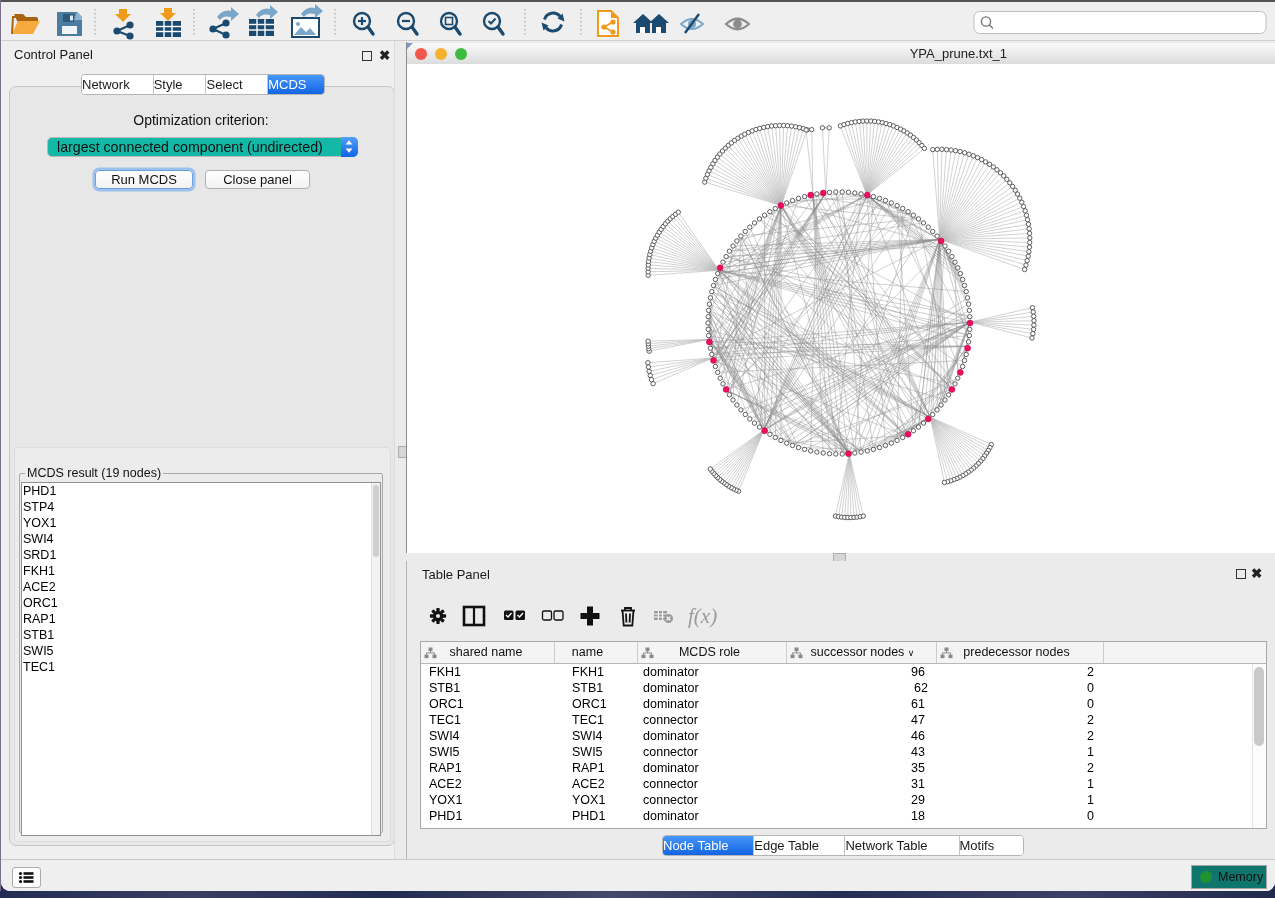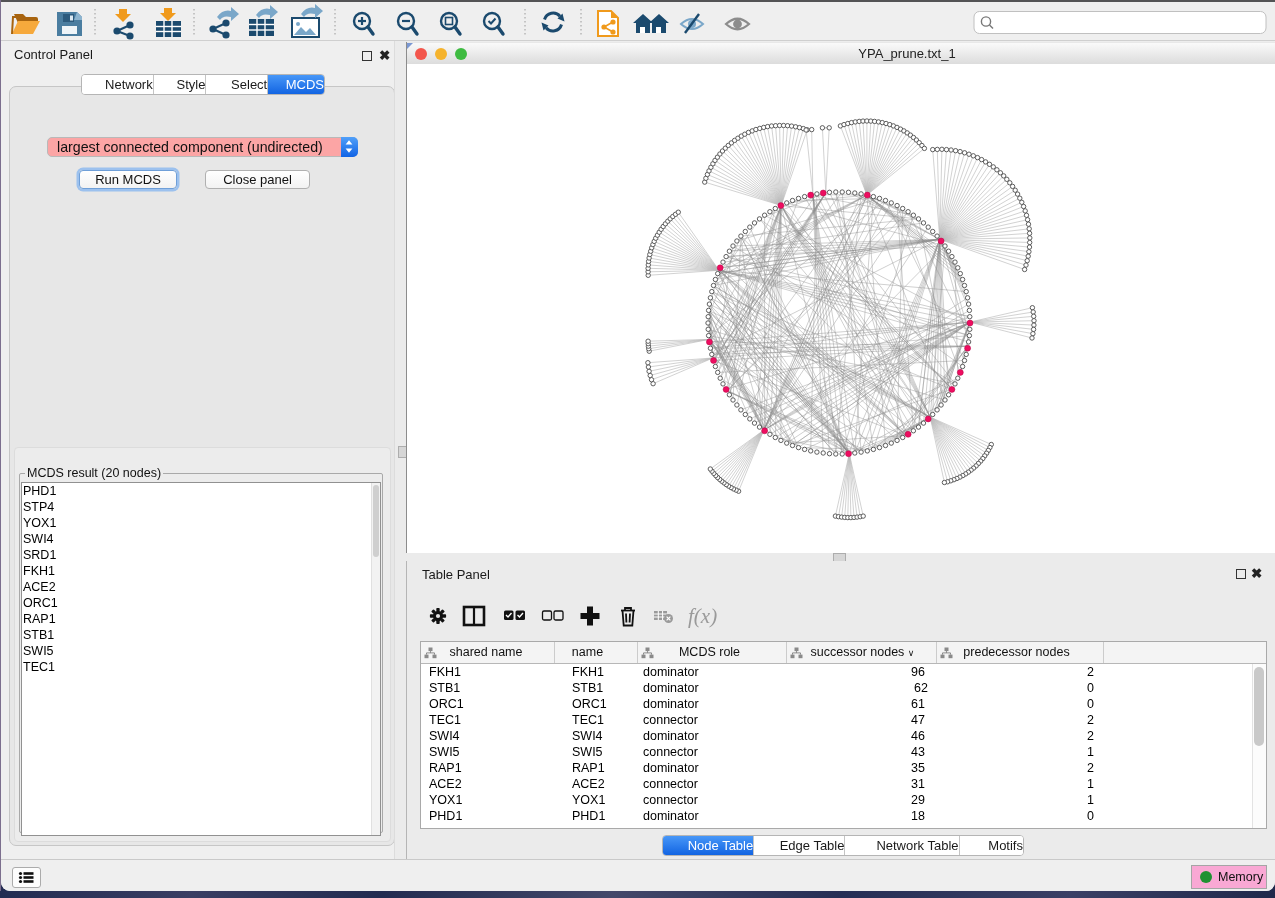--- a/index.html
+++ b/index.html
@@ -10,63 +10,63 @@
 #topline{position:absolute;left:0;top:0;width:1275px;height:2px;background:#535355}
 #toolbar{position:absolute;left:0;top:2px;width:1274px;height:38px;background:#efefef;border-bottom:1px solid #cfcfcf}
 #ctrlpanel{position:absolute;left:0;top:0;width:1275px;height:898px}
 #cp-bg{position:absolute;left:0;top:41px;width:393px;height:818px;background:#efefef}
 .paneltitle{position:absolute;font-size:13px;color:#1a1a1a}
 .wbtn{position:absolute;width:8px;height:8px;border:1.4px solid #333}
 .xbtn{position:absolute;font-size:13.5px;color:#222;font-weight:bold}
 #cp-pane{position:absolute;left:8px;top:86px;width:384px;height:758px;background:#e7e7e7;border:1px solid #c6c6c6;border-radius:7px}
 #cp-sub{position:absolute;left:13px;top:447px;width:375px;height:393px;background:#ececec;border:1px solid #dcdcdc;border-radius:4px}
 .tabbar{position:absolute;height:19px;display:flex;border:1px solid #b5b5b5;border-radius:4px;background:#fff;overflow:hidden}
-.tab{height:19px;line-height:19px;text-align:right;font-size:13px;color:#1a1a1a;border-right:1px solid #c4c4c4;background:#fff}
+.tab{height:19px;line-height:19px;text-align:left;font-size:13px;color:#1a1a1a;border-right:1px solid #c4c4c4;background:#fff}
 .tab:last-child{border-right:none}
 .tabsel{background:linear-gradient(180deg,#4797f8 0%,#1264e2 100%);color:#fff}
 .tabsel2{background:linear-gradient(180deg,#4797f8 0%,#1264e2 100%);color:#fff}
-#combo{position:absolute;left:46px;top:137px;width:311px;height:20px;background:#fca5a5;border:1px solid #b9b9b9;border-radius:5px;
+#combo{position:absolute;left:46px;top:137px;width:311px;height:20px;background:#14b8a6;border:1px solid #b9b9b9;border-radius:5px;
   font-size:14.2px;color:#111;line-height:19px;padding-left:9px;box-sizing:border-box}
 #combo-btn{position:absolute;right:-1px;top:-1px;width:17px;height:20px;border-radius:0 5px 5px 0;
   background:linear-gradient(180deg,#51a0f9 0%,#1063e5 100%)}
 .pbtn{position:absolute;height:17px;background:linear-gradient(180deg,#ffffff 0%,#f2f2f2 100%);border:1px solid #b0b0b0;border-radius:4px;
   font-size:13px;color:#111;text-align:center;line-height:17px}
 #runbtn{box-shadow:0 0 0 2.5px #9cc1ee;border-color:#6f9fd8}
 #mcdsbox{position:absolute;left:18px;top:466px;width:362px;height:365px;margin:0;padding:0;border:1px solid #a9a9a9;border-radius:2px}
 #mcdsbox legend{font-size:12.5px;color:#111;margin-left:5px;padding:0 2px}
 #mcdslist{position:absolute;left:1px;top:2px;width:358px;height:352px;background:#fff;border:1px solid #919191;overflow:hidden}
 .li{font-size:12.5px;color:#000;height:16px;line-height:16px;padding-left:1px}
 #mcds-sbar{position:absolute;right:0;top:0;width:8px;height:100%;background:#f2f2f2;border-left:1px solid #e0e0e0}
 #mcds-thumb{position:absolute;right:1px;top:2px;width:6px;height:72px;background:#cfcfcf;border-radius:3px}
 #splitv{position:absolute;left:393px;top:41px;width:12px;height:818px;background:#ebebeb;border-left:1px solid #dcdcdc}
 #vgrip{position:absolute;left:397px;top:446px;width:7px;height:10px;background:#d6d6d6;border:1px solid #adadad}
 #netframe{position:absolute;left:405px;top:42px;width:870px;height:511px;border-left:1px solid #8c8c8c;background:#fff}
 #nettitle{position:absolute;left:406px;top:42px;width:869px;height:21px;
   background:linear-gradient(180deg,#fafafa 0%,#dcdcdc 100%);border-top:1px solid #e8e8e8;border-bottom:1px solid #a8a8a8}
 .tl{position:absolute;top:47.5px;width:12px;height:12px;border-radius:6px}
-#netname{position:absolute;left:806px;top:46px;width:200px;text-align:center;font-size:13px;color:#222}
+#netname{position:absolute;left:806px;top:46px;width:200px;text-align:right;font-size:13px;color:#222}
 #netcanvas{position:absolute;left:406px;top:64px;width:869px;height:489px;background:#fff;overflow:hidden}
 #splith{position:absolute;left:406px;top:553px;width:869px;height:8px;background:#ebebeb}
 #hgrip{position:absolute;left:832px;top:553px;width:11px;height:7px;background:#d6d6d6;border:1px solid #adadad}
 #tablepanel{position:absolute;left:0;top:0;width:1275px;height:898px}
 #tp-bg{position:absolute;left:405px;top:561px;width:869px;height:298px;background:#ebebeb;border-left:1px solid #b5b5b5}
 #ttable{position:absolute;left:419px;top:641px;width:847px;height:188px;background:#fff;border:1px solid #a9a9a9;box-sizing:border-box}
 #thead{position:absolute;left:0;top:0;width:845px;height:21px;background:#f4f4f4;border-bottom:1px solid #b7b7b7}
 .hlbl{position:absolute;top:3px;font-size:12.5px;color:#111;text-align:center}
 #thead .hlbl{height:15px;line-height:15px}
 .colline{position:absolute;top:0;width:1px;height:21px;background:#cccccc}
 #tbody{position:absolute;left:0;top:22px;width:845px;height:164px}
 .trow{position:absolute;left:0;width:845px;height:16px}
 .trow span{position:absolute;top:0;font-size:12.5px;color:#000;line-height:16px}
 .trow .num{text-align:right}
 #tsbar{position:absolute;right:0;top:22px;width:13px;height:164px;background:#fcfcfc;border-left:1px solid #e3e3e3}
 #tsthumb{position:absolute;left:1px;top:3px;width:10px;height:79px;background:#c9c9c9;border-radius:5px}
 #statusbar{position:absolute;left:0;top:859px;width:1274px;height:32px;background:#efefef;border-top:1px solid #c9c9c9}
 #listbtn{position:absolute;left:11px;top:867px;width:27px;height:19px;background:#fdfdfd;border:1px solid #ababab;border-radius:3px}
-#membtn{position:absolute;left:1190px;top:865px;width:74px;height:22px;background:#f9a8d4;border:1px solid #a5a5a5;font-size:12.5px;color:#111;line-height:22px}
+#membtn{position:absolute;left:1190px;top:865px;width:74px;height:22px;background:#0f766e;border:1px solid #a5a5a5;font-size:12.5px;color:#111;line-height:22px}
 #memdot{position:absolute;left:7.5px;top:5px;width:12px;height:12px;border-radius:6px;background:#1f9132}
 #memtxt{position:absolute;left:26px;top:0px}
 </style></head>
 <body>
 <div id="win">
   <div id="topline"></div>
   <div id="toolbar">
       <svg width="1275" height="38" viewBox="0 0 1275 38" style="position:absolute;left:0;top:1px">
         <line x1="94" y1="6" x2="94" y2="32" stroke="#9a9a9a" stroke-width="1" stroke-dasharray="1.5,2.5"></line>
         <line x1="193" y1="6" x2="193" y2="32" stroke="#9a9a9a" stroke-width="1" stroke-dasharray="1.5,2.5"></line>
@@ -190,30 +190,31 @@
   <div class="wbtn" style="left:361px;top:51px"></div>
   <div class="xbtn" style="left:378px;top:47px">✖</div>
   <div id="cp-pane"></div>
   <div id="cp-sub"></div>
   <div class="tabbar" style="left:80px;top:74px;width:242px">
     <div class="tab" style="width:71px">Network</div>
     <div class="tab" style="width:52px">Style</div>
     <div class="tab" style="width:61px">Select</div>
     <div class="tab tabsel" style="width:56px">MCDS</div>
   </div>
+  <div style="position:absolute;left:0;top:112px;width:400px;text-align:center;font-size:14px;color:#111">Optimization criterion:</div>
   <div id="combo">largest connected component (undirected)
      <div id="combo-btn"><svg width="16" height="19" viewBox="0 0 16 19">
             <path d="M8 3.2 L11.4 7.4 H4.6 Z" fill="#fff"></path>
             <path d="M8 15.8 L4.6 11.6 H11.4 Z" fill="#fff"></path>
           </svg></div>
   </div>
-  <div class="pbtn" id="runbtn" style="left:78px;top:170px;width:96px">Run MCDS</div>
+  <div class="pbtn" id="runbtn" style="left:94px;top:170px;width:96px">Run MCDS</div>
   <div class="pbtn" style="left:204px;top:170px;width:103px">Close panel</div>
   <fieldset id="mcdsbox">
-        <legend>MCDS result (20 nodes)</legend>
+        <legend>MCDS result (19 nodes)</legend>
     <div id="mcdslist">
           <div class="li">PHD1</div>
           <div class="li">STP4</div>
           <div class="li">YOX1</div>
           <div class="li">SWI4</div>
           <div class="li">SRD1</div>
           <div class="li">FKH1</div>
           <div class="li">ACE2</div>
           <div class="li">ORC1</div>
           <div class="li">RAP1</div>

